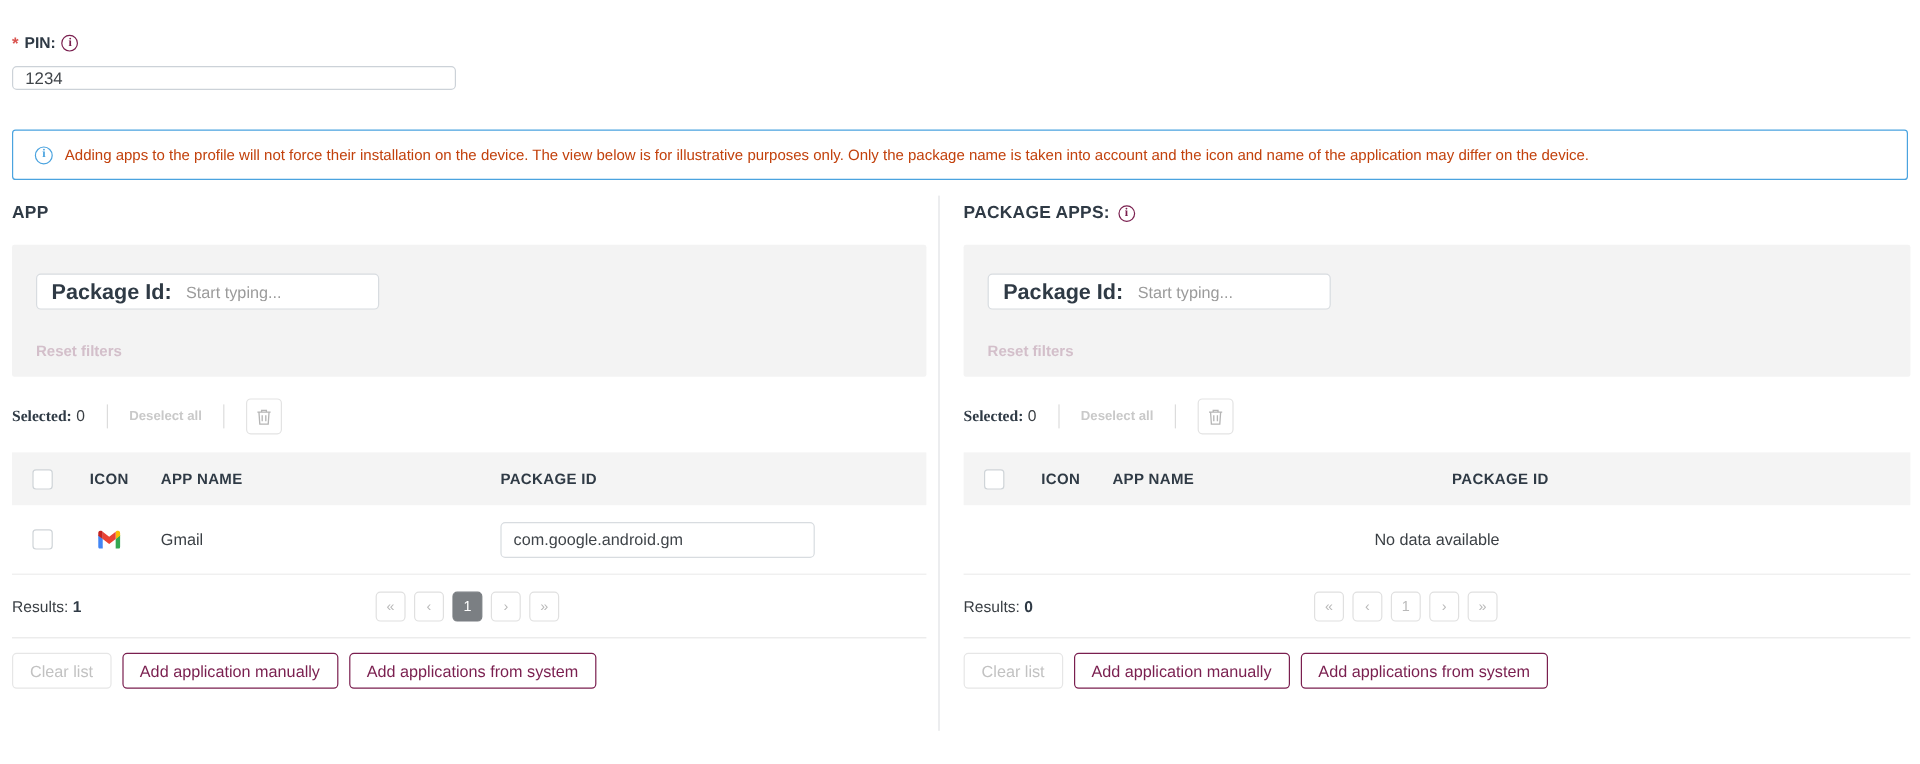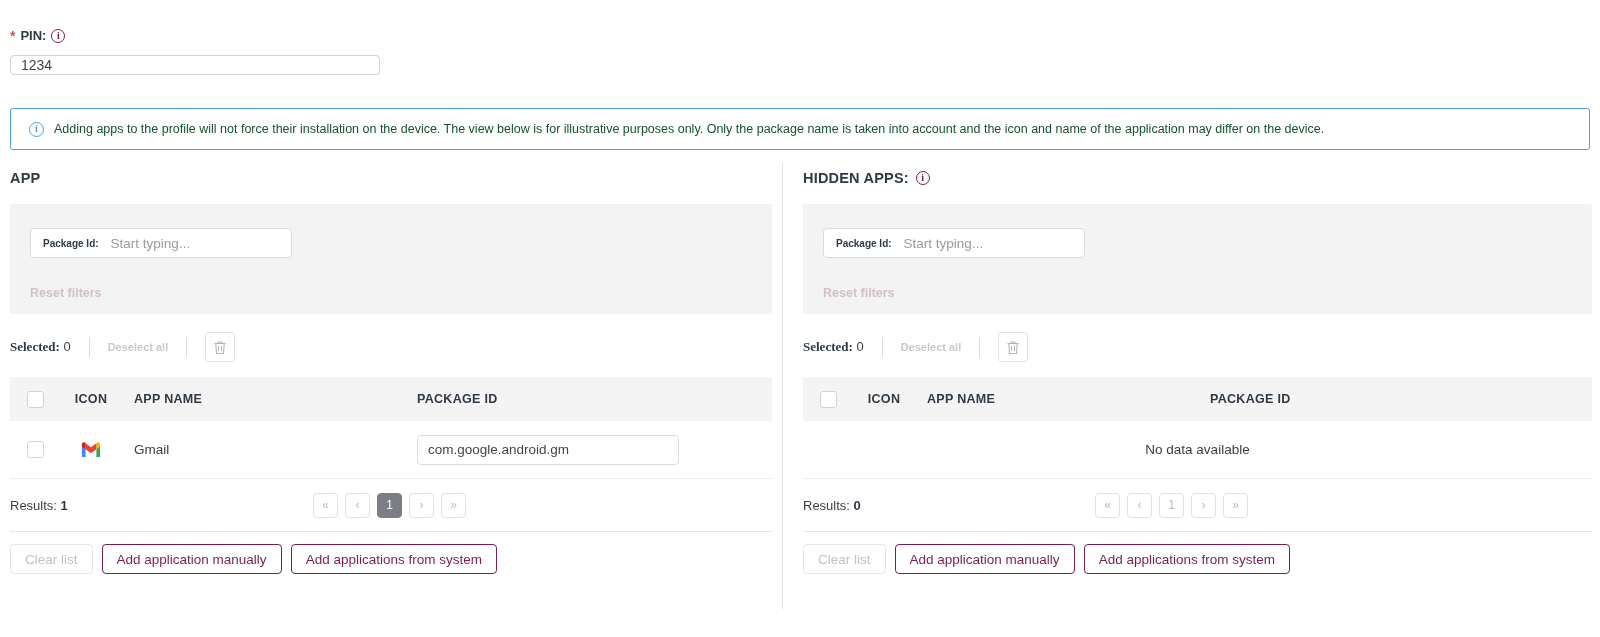--- a/index.html
+++ b/index.html
@@ -41,21 +41,21 @@
 
   
   .banner {
     position: absolute; left: 10px; top: 108px;
     width: 1580px; height: 42px;
     border: 1px solid #4aa3df; border-radius: 3px;
     background: #ffffff;
     display: flex; align-items: center; gap: 10px;
     padding: 0 18px;
   }
-  .banner-text { font-size: 12.5px; color: #14532d; white-space: nowrap; }
+  .banner-text { font-size: 12.5px; color: #c2410c; white-space: nowrap; }
 
   
   .sec-title {
     position: absolute; top: 170px;
     font-size: 14.5px; font-weight: bold; color: #2f3a45;
     letter-spacing: .2px;
     display: flex; align-items: center; gap: 7px;
   }
   #app-title { left: 10px; }
   #hidden-title { left: 803px; }
@@ -75,21 +75,21 @@
   .filter-card {
     background: #f3f3f3; border-radius: 2px;
     height: 110px; position: relative;
   }
   .filter-field {
     position: absolute; top: 24px; left: 20px;
     height: 30px; min-width: 262px;
     background: #fff; border: 1px solid #d8dce0; border-radius: 4px;
     display: flex; align-items: center; padding: 0 12px; gap: 10px;
   }
-  .filter-key { font-size: 10px; font-weight: bold; color: #2f3a45; white-space: nowrap; }
+  .filter-key { font-size: 18px; font-weight: bold; color: #2f3a45; white-space: nowrap; }
   .filter-input {
     border: none; outline: none; background: transparent;
     font-family: "Liberation Sans", sans-serif; font-size: 13.5px;
     color: #404040; width: 150px;
   }
   .filter-input::placeholder { color: #9b9b9b; }
   .reset-filters {
     position: absolute; left: 20px; top: 82px;
     font-size: 12.5px; font-weight: bold; color: #d3bfca; cursor: default;
   }
@@ -184,21 +184,21 @@
     <span class="info-ico blue">i</span>
     <span class="banner-text">Adding apps to the profile will not force their installation on the device. The view below is for illustrative purposes only. Only the package name is taken into account and the icon and name of the application may differ on the device.</span>
   </div>
 
   <div class="v-divider"></div>
 
   <div class="sec-title" id="app-title">
     <span>APP</span>
   </div>
   <div class="sec-title" id="hidden-title">
-    <span>HIDDEN APPS:</span>
+    <span>PACKAGE APPS:</span>
     <span class="info-ico">i</span>
   </div>
 
   <div class="col" id="col-left">
 
     <div class="filter-card">
       <div class="filter-field">
         <span class="filter-key">Package Id:</span>
         <input class="filter-input" type="text" placeholder="Start typing..." style="">
       </div>

